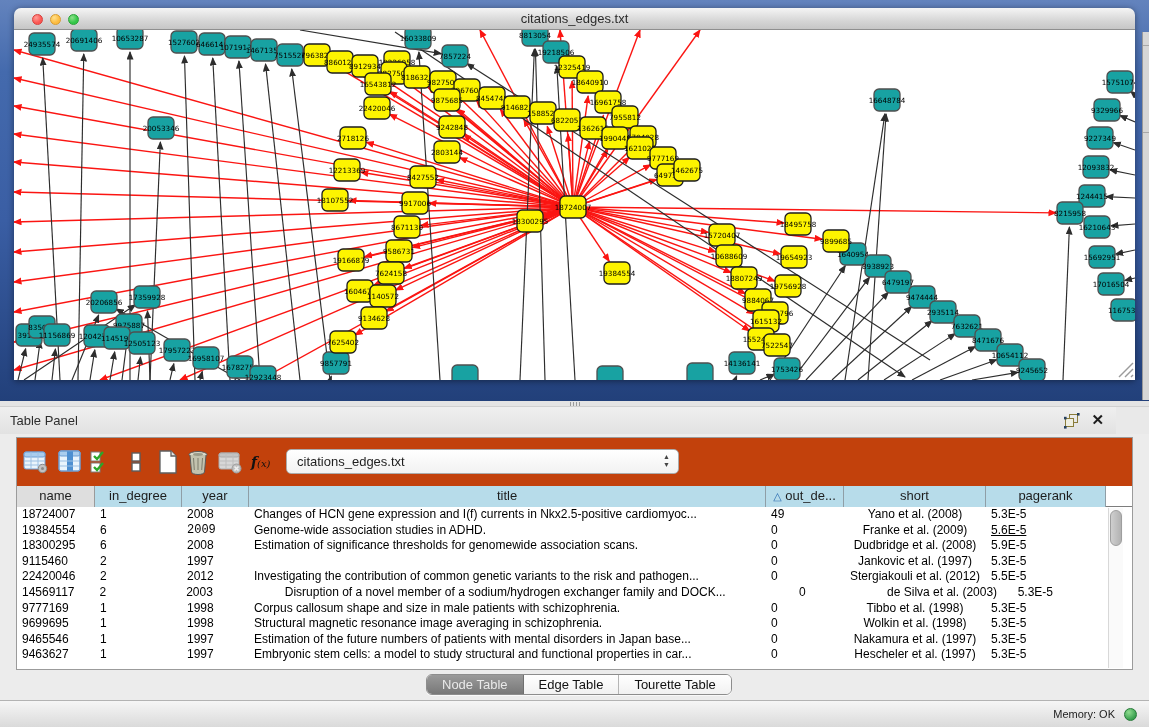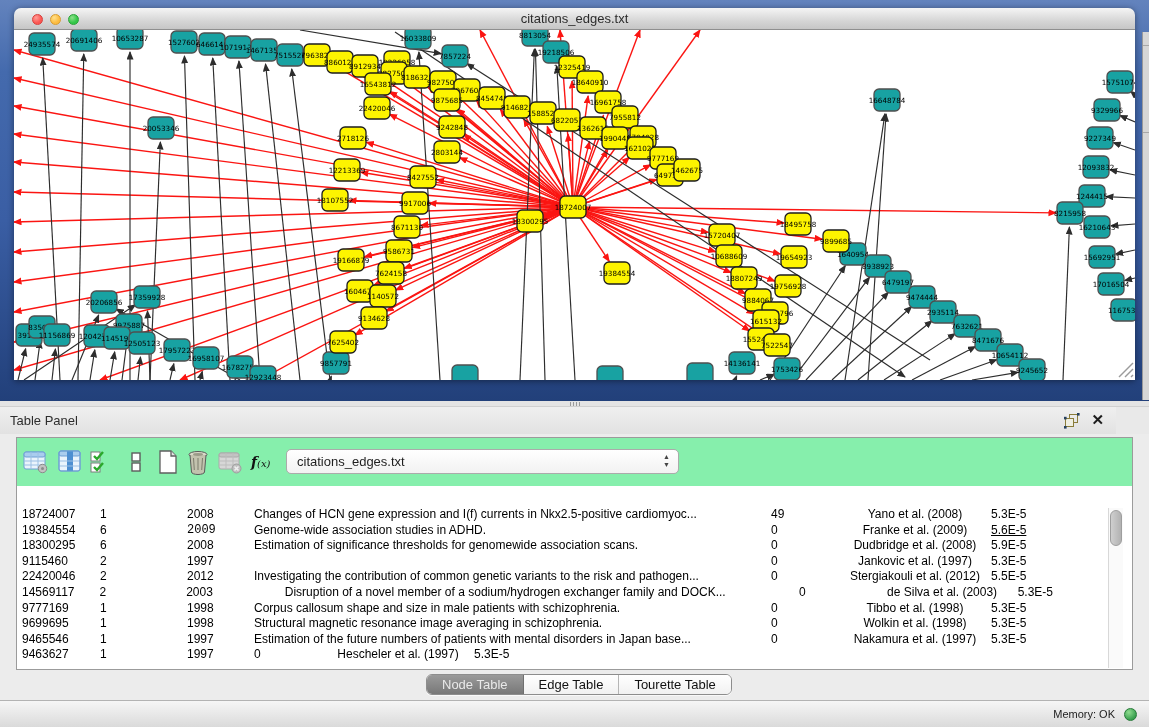--- a/index.html
+++ b/index.html
@@ -31,21 +31,21 @@
           background:repeating-linear-gradient(90deg,#9a9a9a 0 1px,transparent 1px 3px); }
 
   
   .tp-header { left:0; top:407px; width:1116px; height:27px;
                background:linear-gradient(180deg,#efefef,#e2e2e2); }
   .tp-title { left:10px; top:0; line-height:27px; font-size:13px; color:#2e2e2e; }
   .float-ic { right:36px; top:6px; width:16px; height:16px; cursor:pointer; }
   .close-ic { right:12px; top:4px; font-size:15px; font-weight:bold; color:#1c1c1c; cursor:pointer; }
   .tp-body { left:0; top:434px; width:1149px; height:266px; background:#ececec; }
   .box { left:16px; top:3px; width:1117px; height:233px; border:1px solid #9b9b9b;
-         background:#86efac; }
+         background:#c2410c; }
 
   
   .tb { left:0; top:0; width:100%; height:48px; position:absolute; }
   .tb-ic { position:absolute; top:11px; width:26px; height:26px; cursor:pointer; }
   .fx { font-family:"DejaVu Serif", serif; font-style:italic; font-weight:bold;
         font-size:14px; color:#111; line-height:26px; }
   .fx small { font-size:10px; font-weight:normal; }
   .combo { position:absolute; left:269px; top:11px; width:393px; height:25px;
            background:linear-gradient(180deg,#ffffff,#f2f2f2); border:1px solid #ababab;
            border-radius:5px; cursor:pointer; }
@@ -751,20 +751,29 @@
       <div class="tb-ic fx" style="left:234px;width:30px">
         <span>f</span><small>(x)</small>
       </div>
       <div class="combo">
         <div class="combo-text">citations_edges.txt</div>
         <div class="combo-arrows">▲<br>▼</div>
       </div>
     </div>
 
     <div class="tablewrap">
+      <div class="thead" id="thead">
+          <div class="th gray" style="width: 78px;">name</div>
+          <div class="th" style="width: 87px;">in_degree</div>
+          <div class="th" style="width: 67px;">year</div>
+          <div class="th" style="width: 517px;">title</div>
+          <div class="th" style="width: 78px;"><span class="sort-tri">△</span> out_de...</div>
+          <div class="th" style="width: 142px;">short</div>
+          <div class="th" style="width: 120px;">pagerank</div>
+        </div>
       <div class="rows" id="tbody">
           <div class="tr">
             <div class="td" style="width: 78px;">18724007</div>
             <div class="td" style="width: 87px;">1</div>
             <div class="td" style="width: 67px;">2008</div>
             <div class="td" style="width: 517px;">Changes of HCN gene expression and I(f) currents in Nkx2.5-positive cardiomyoc...</div>
             <div class="td" style="width: 78px;">49</div>
             <div class="td center" style="width: 142px;">Yano et al. (2008)</div>
             <div class="td" style="width: 120px;">5.3E-5</div>
           </div>
@@ -837,20 +846,21 @@
             <div class="td" style="width: 67px;">1997</div>
             <div class="td" style="width: 517px;">Estimation of the future numbers of patients with mental disorders in Japan base...</div>
             <div class="td" style="width: 78px;">0</div>
             <div class="td center" style="width: 142px;">Nakamura et al. (1997)</div>
             <div class="td" style="width: 120px;">5.3E-5</div>
           </div>
           <div class="tr">
             <div class="td" style="width: 78px;">9463627</div>
             <div class="td" style="width: 87px;">1</div>
             <div class="td" style="width: 67px;">1997</div>
+            <div class="td" style="width: 517px;">Embryonic stem cells: a model to study structural and functional properties in car...</div>
             <div class="td" style="width: 78px;">0</div>
             <div class="td center" style="width: 142px;">Hescheler et al. (1997)</div>
             <div class="td" style="width: 120px;">5.3E-5</div>
           </div>
         </div>
       <div class="vscroll">
         <div class="vthumb"></div>
       </div>
     </div>
   </div>

